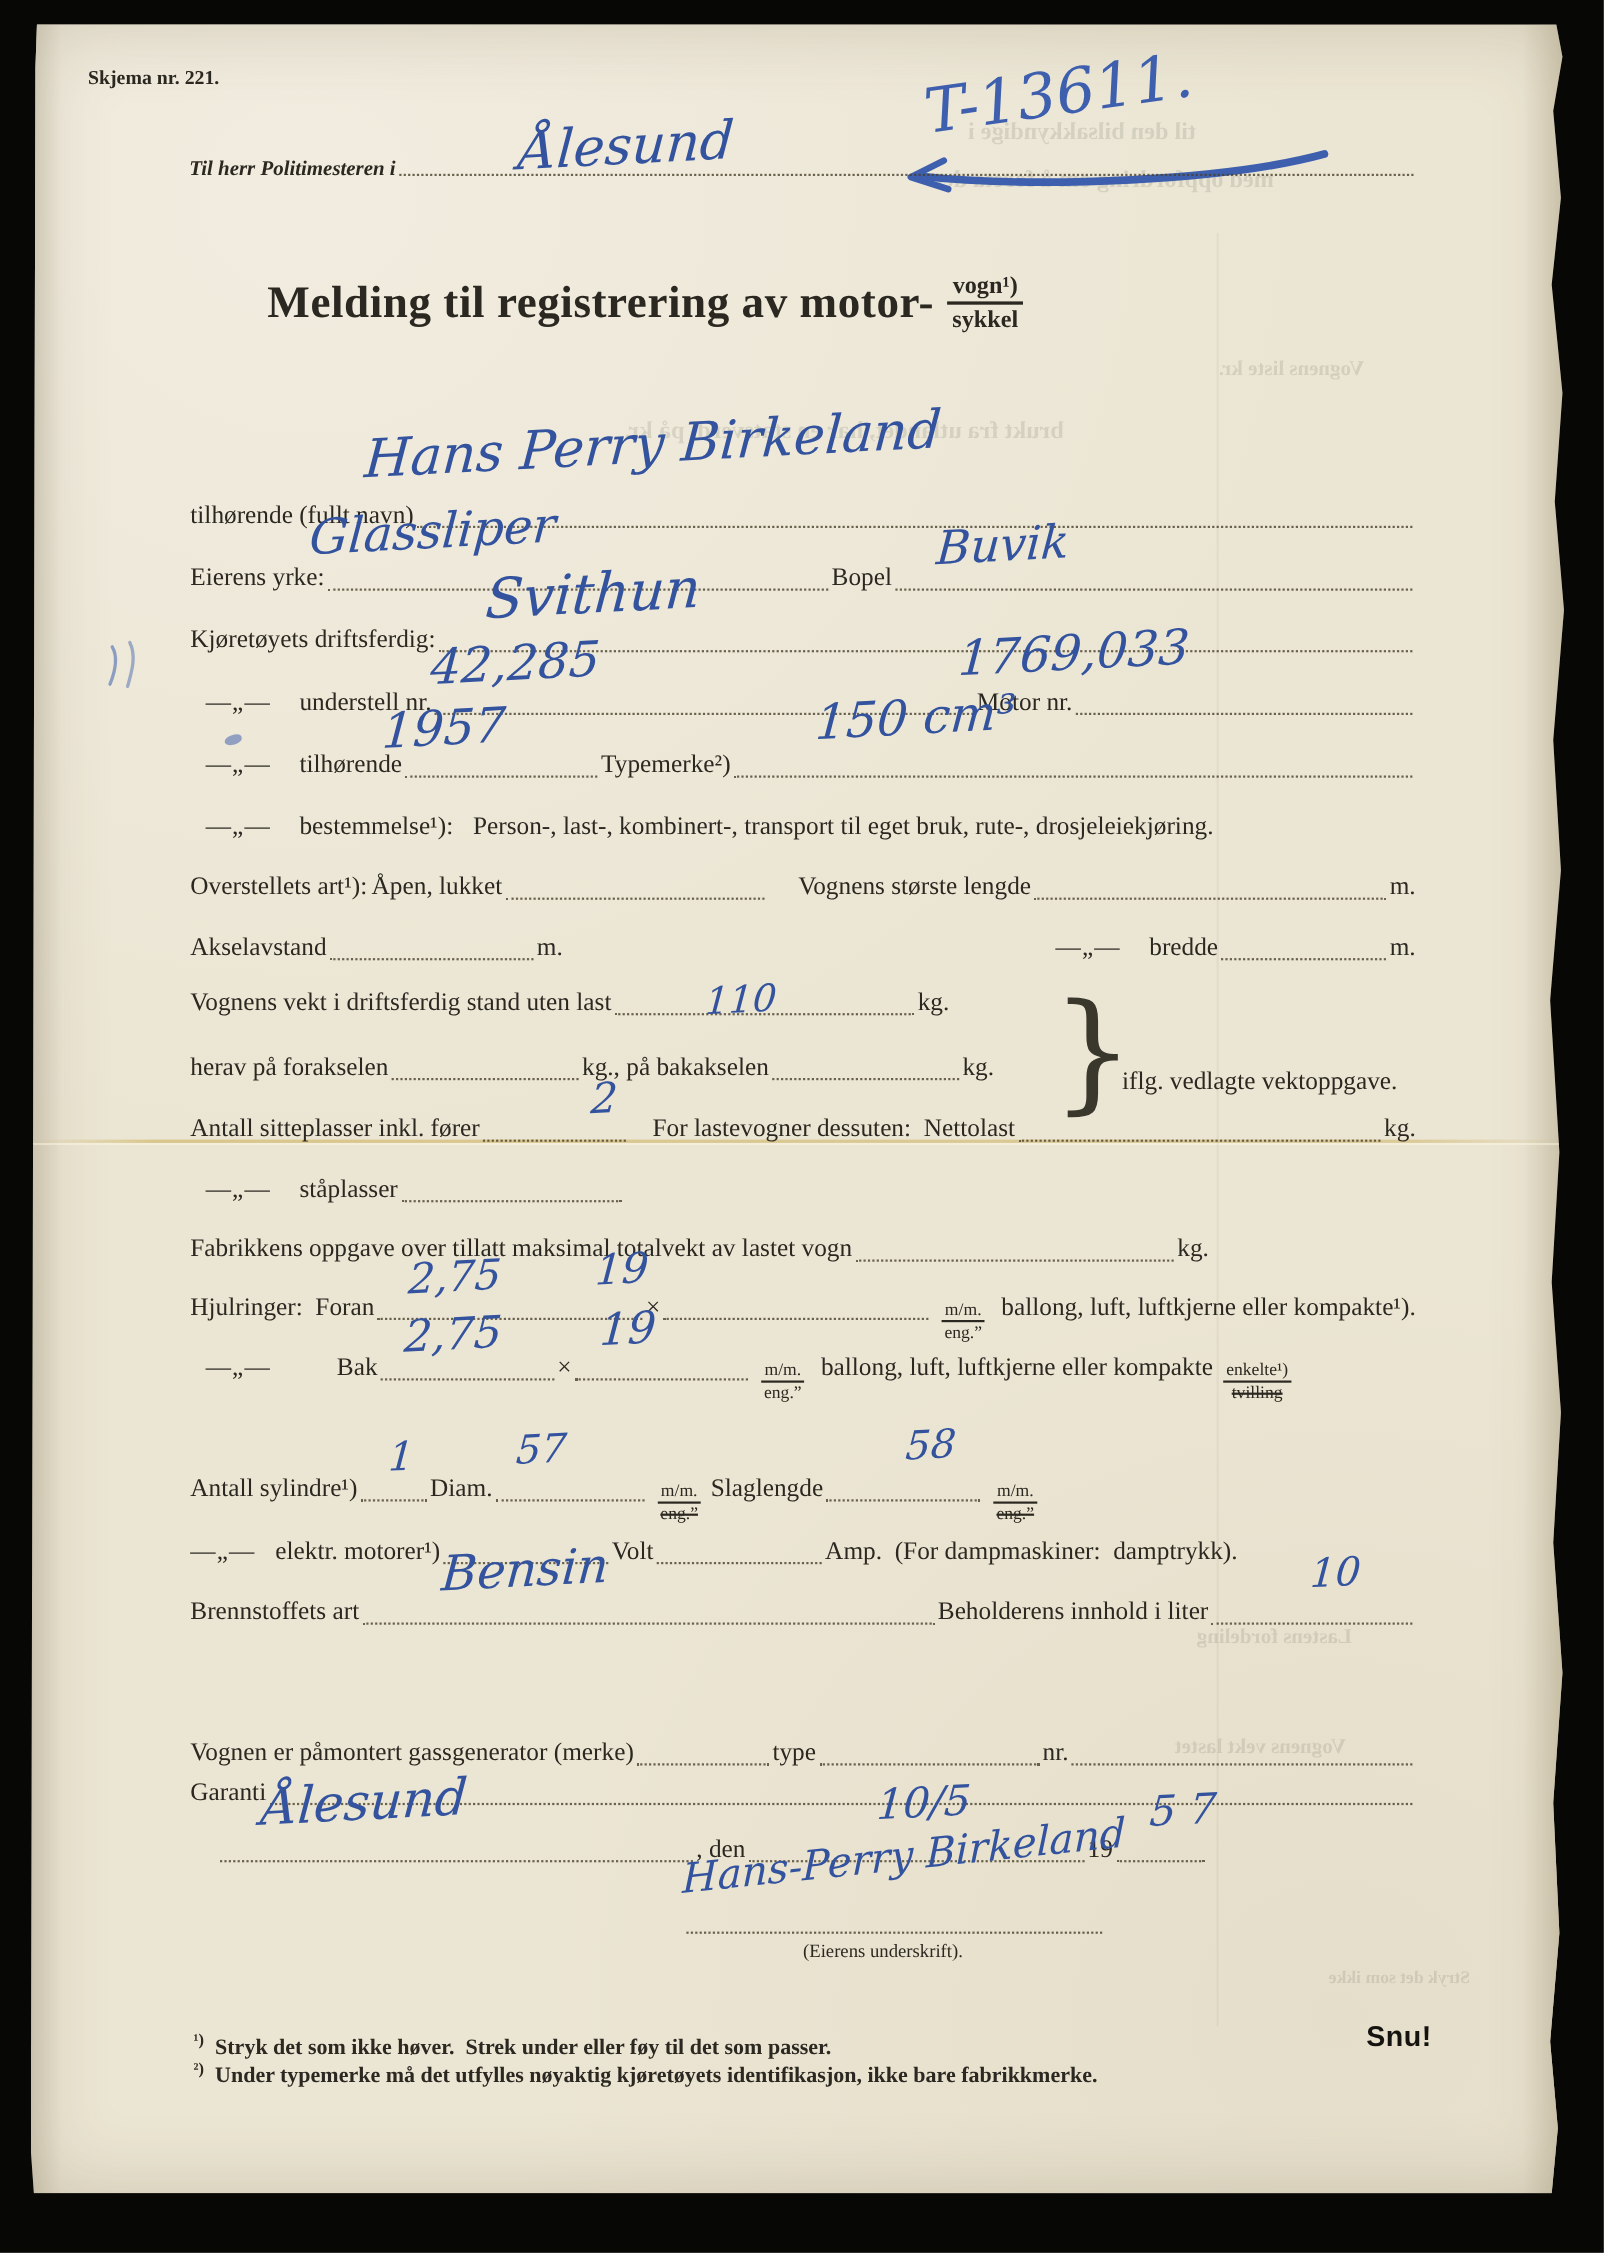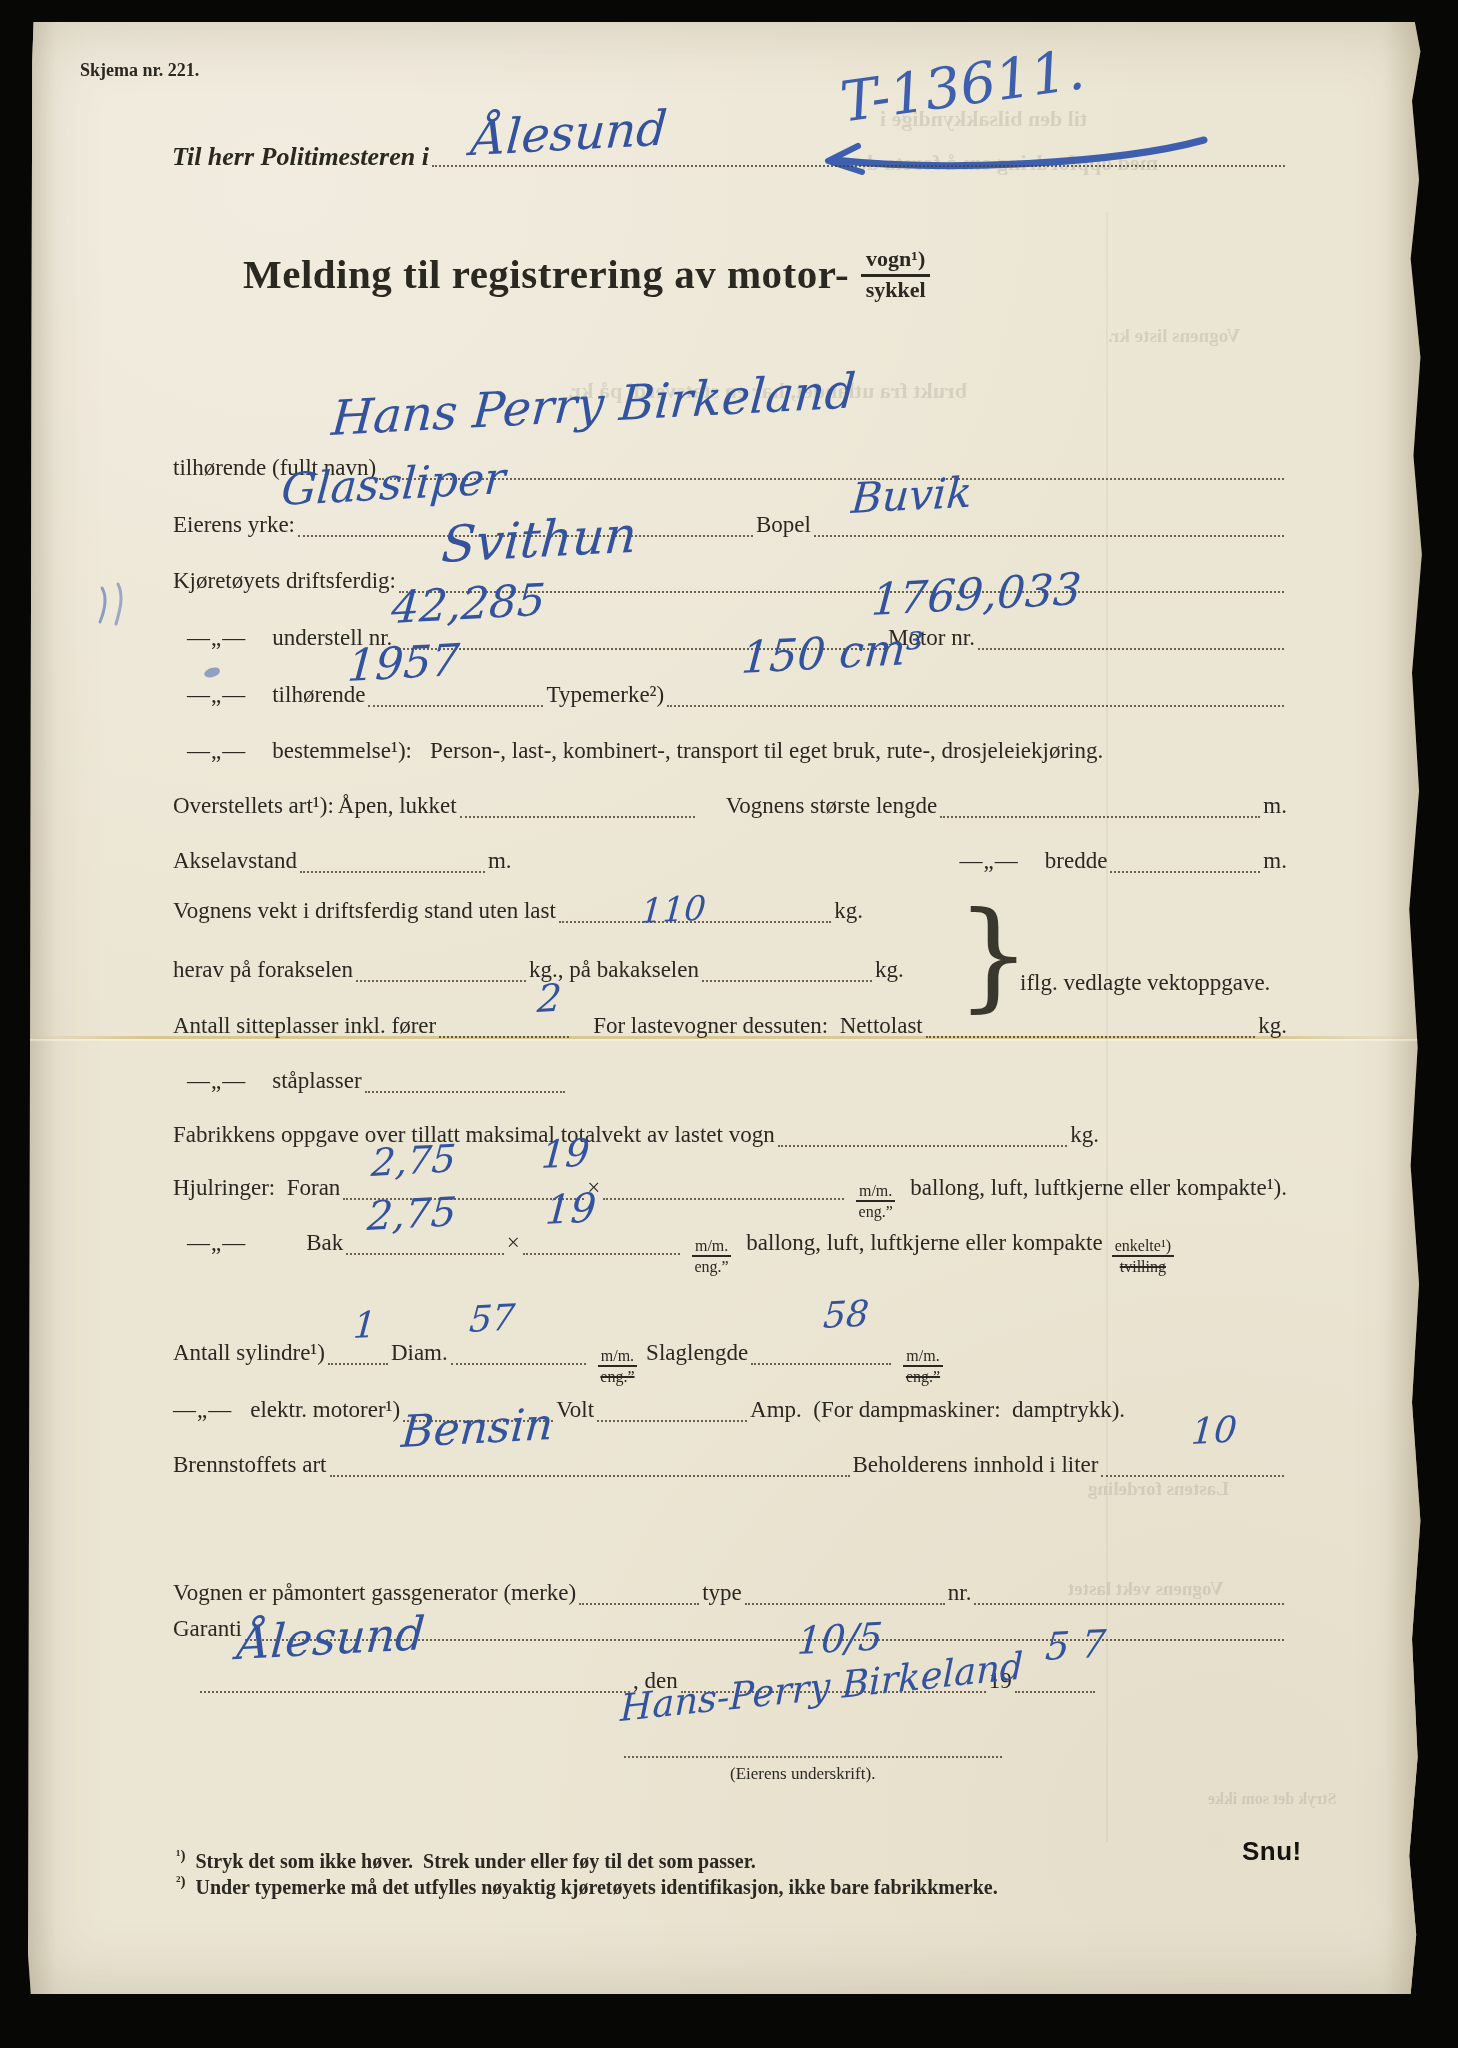--- a/index.html
+++ b/index.html
@@ -34,21 +34,21 @@
     position:absolute;font-family:"DejaVu Serif", serif;font-style:italic;
     color:#33539e;white-space:pre;line-height:1;
     transform:rotate(-3deg) skewX(-7deg);transform-origin:left bottom;
   }
   .frac{display:inline-flex;flex-direction:column;align-items:center;
     font-size:16px;line-height:1.12;margin:0 9px;position:relative;top:7px;}
   .frac .ftop{border-bottom:2px solid #2b2821;padding:0 3px;}
   .frac .fbot{padding-top:1px;}
   .struck{text-decoration:line-through;text-decoration-thickness:2px;}
   .addr{position:absolute;left:144px;top:120px;width:1116px;display:flex;align-items:flex-end;}
-  .addr-label{font-size:26px;font-weight:700;font-style:italic;white-space:pre;}
+  .addr-label{font-size:19px;font-weight:700;font-style:italic;white-space:pre;}
   .title{position:absolute;left:215px;top:224px;display:flex;align-items:center;font-weight:700;}
   .title-main{font-size:41px;letter-spacing:.5px;}
   .title-frac{display:inline-flex;flex-direction:column;align-items:center;
     font-size:22px;font-weight:700;line-height:1.18;margin-left:12px;}
   .title-frac .ftop{border-bottom:3px solid #2b2821;padding:0 5px 2px;}
   .tnum{
     position:absolute;left:812px;top:36px;font-family:"DejaVu Serif", serif;font-style:italic;
     font-size:56px;color:#3d5fae;transform:rotate(-8deg);white-space:pre;line-height:1;
   }
   .tnum-swash{position:absolute;left:788px;top:112px;}

